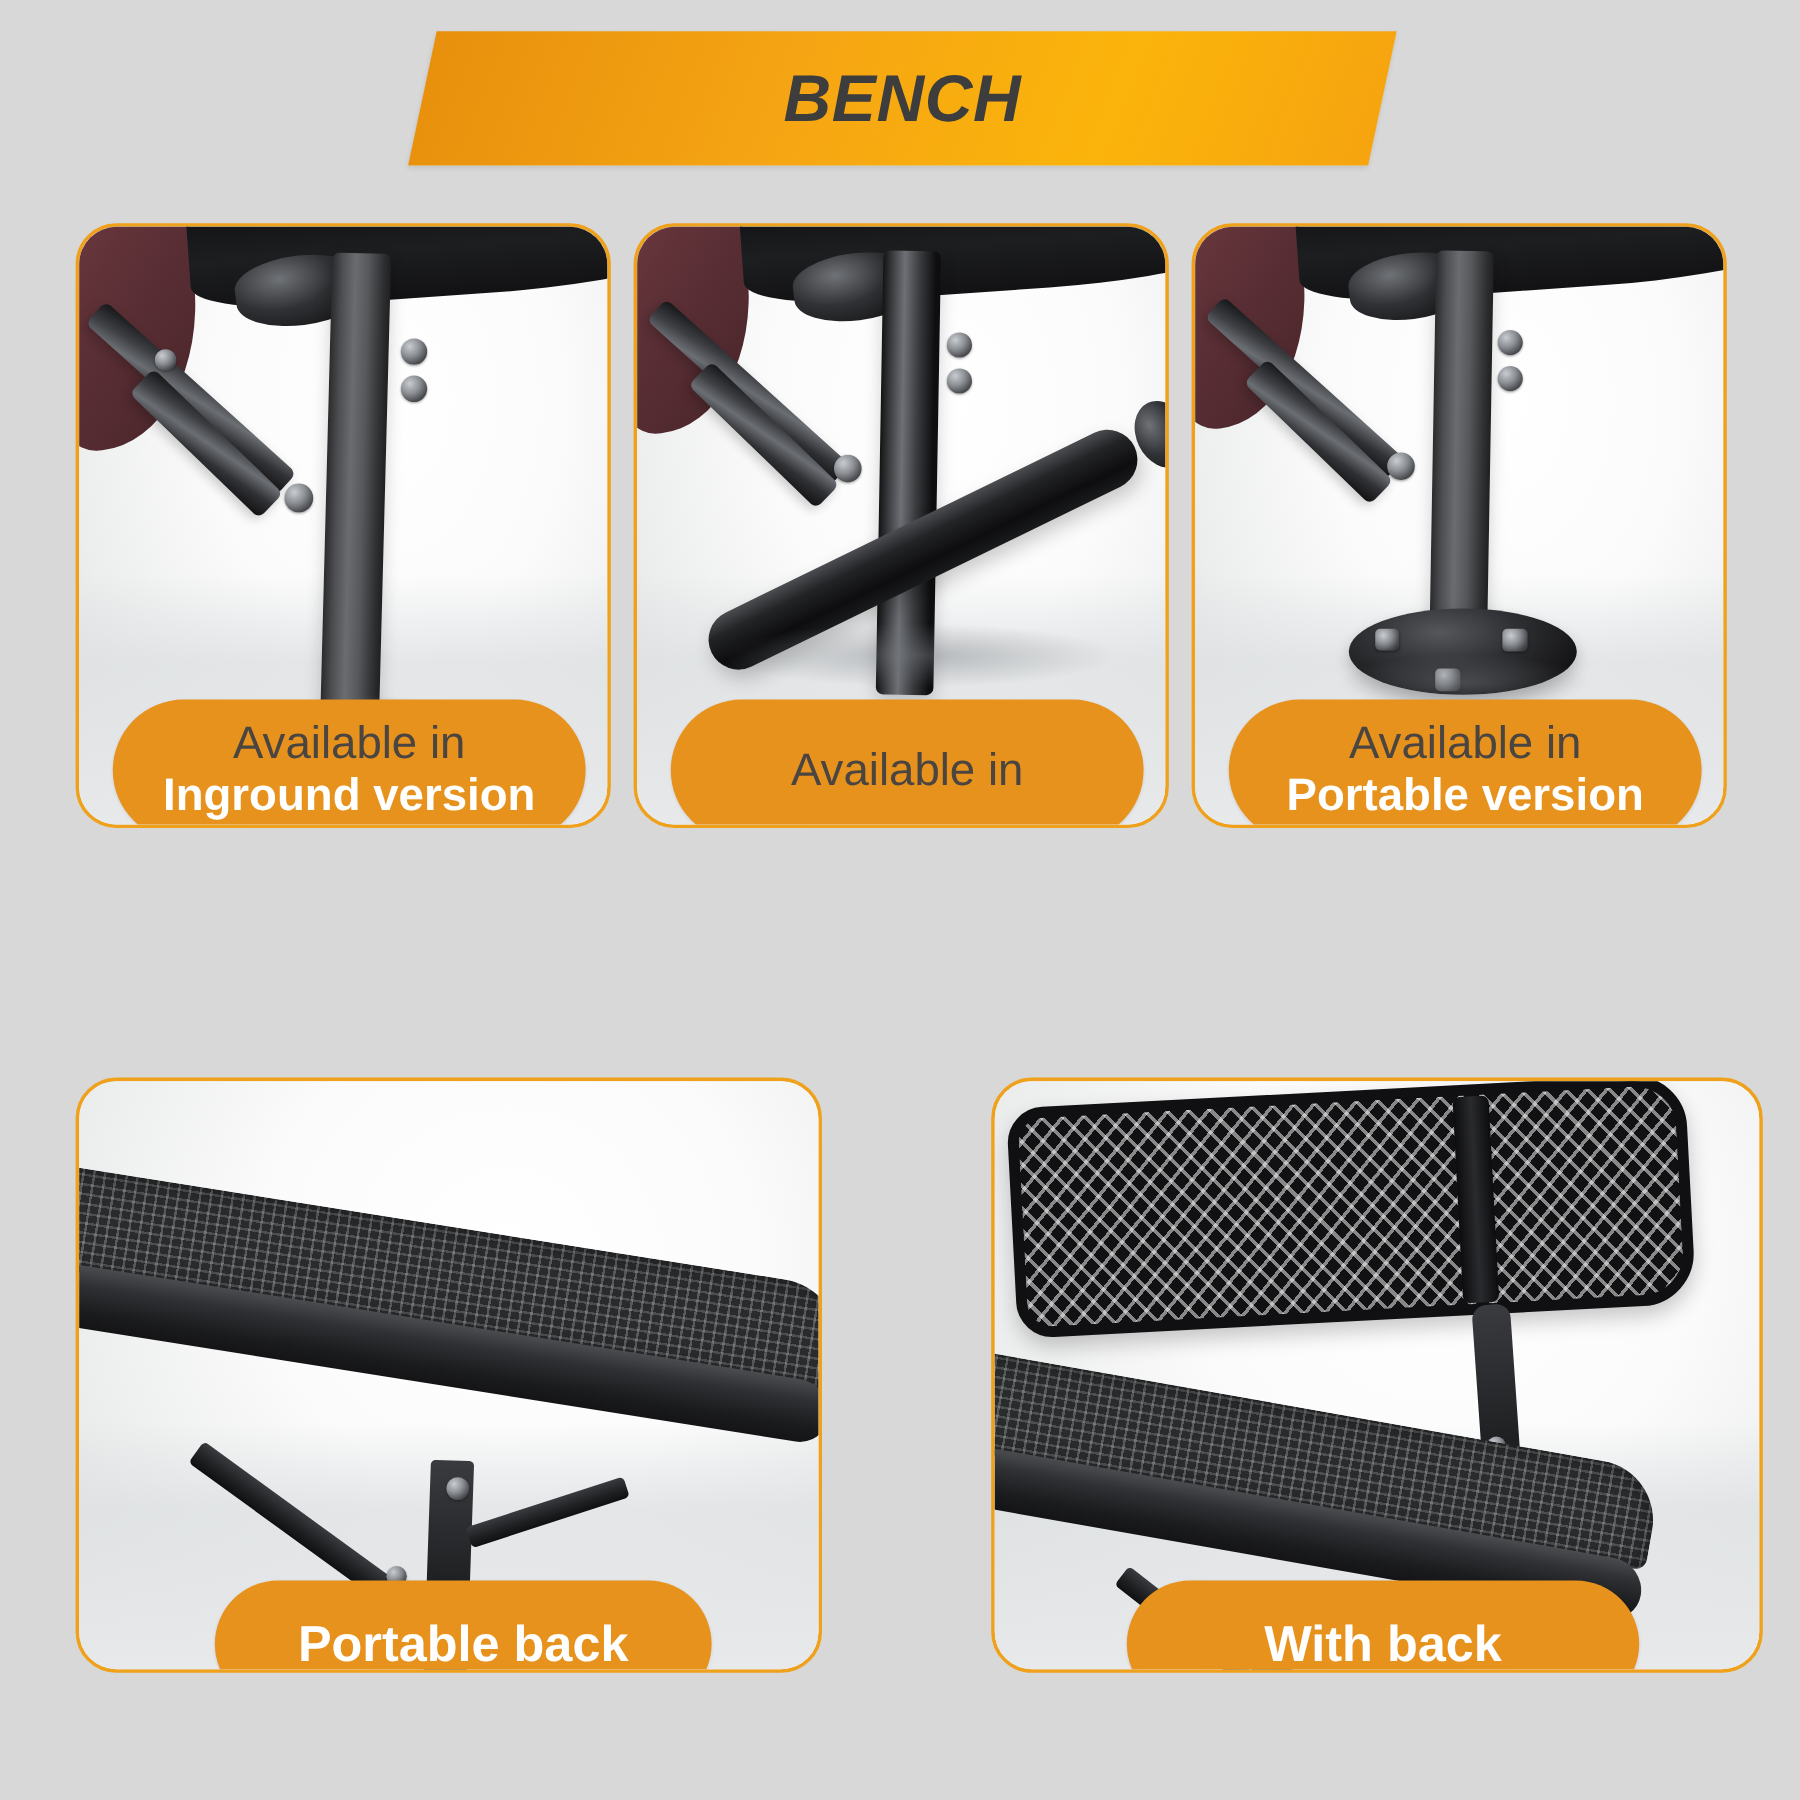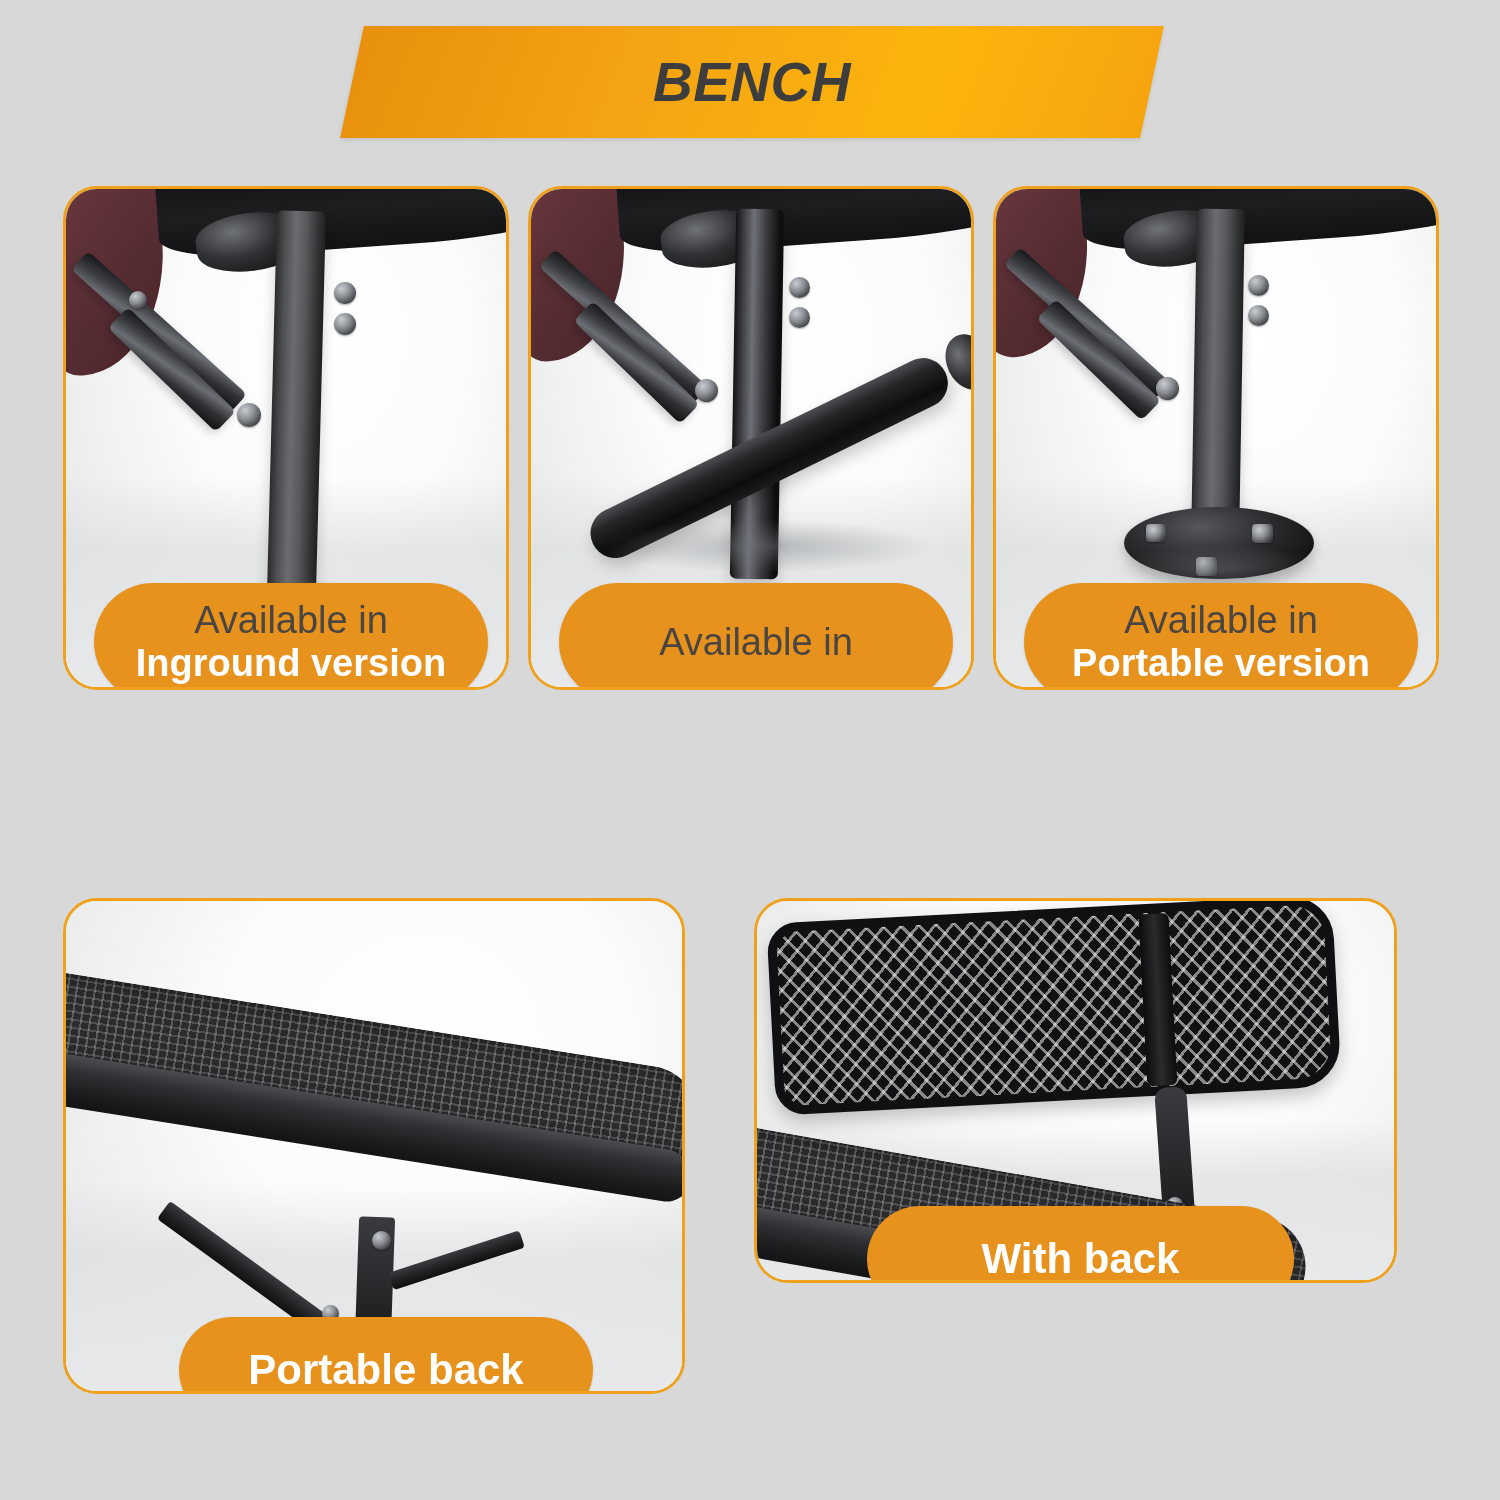--- a/index.html
+++ b/index.html
@@ -275,21 +275,21 @@
       <div class="bolt" style="left:256px;top:404px;width:17px;height:17px;"></div>
 
       <div class="shadow-soft" style="left:180px;top:452px;width:300px;height:50px;"></div>
     </div>
 
     <div class="pill single" style="left:113px;bottom:-32px;width:414px;height:106px;font-size:42px;">
       <span class="l2">Portable back</span>
     </div>
   </div>
 
-  <div class="card" style="left:754px;top:898px;width:643px;height:385px;border-radius:34px;">
+  <div class="card" style="left:826px;top:898px;width:643px;height:496px;border-radius:34px;">
     <div class="photo">
       <div class="photo-bg"></div>
       <div class="floor"></div>
 
       <div class="metal" style="left:14px;top:8px;width:566px;height:192px;transform:rotate(-3deg);">
         <div class="back-mesh" style="left:0;top:0;width:100%;height:100%;
                     border-radius:30px 44px 44px 30px;
                     border:9px solid #101012;box-sizing:border-box;
                     box-shadow:0 8px 18px rgba(0,0,0,.22);"></div>
         <div class="metal" style="left:372px;top:10px;width:30px;height:172px;

